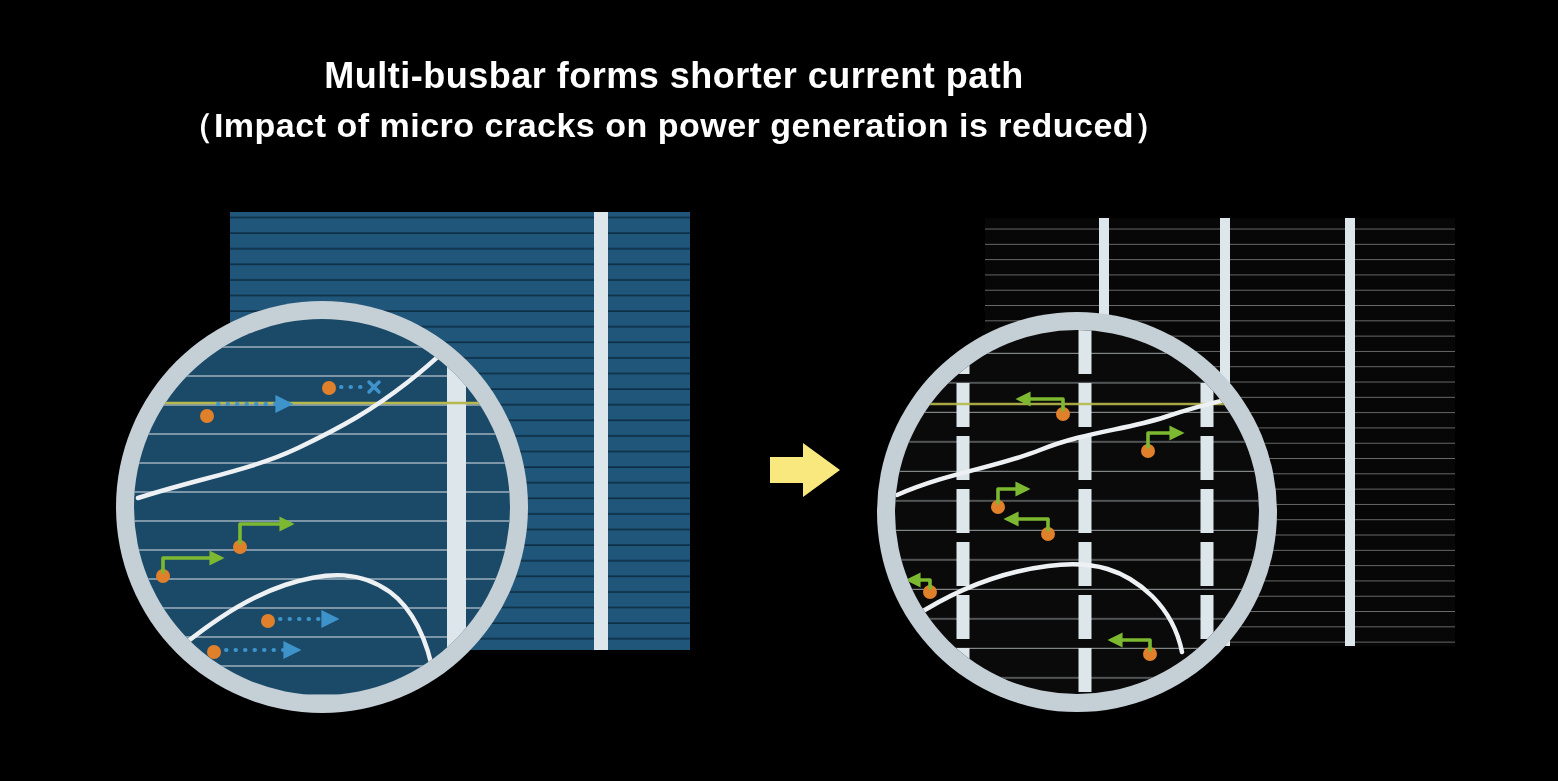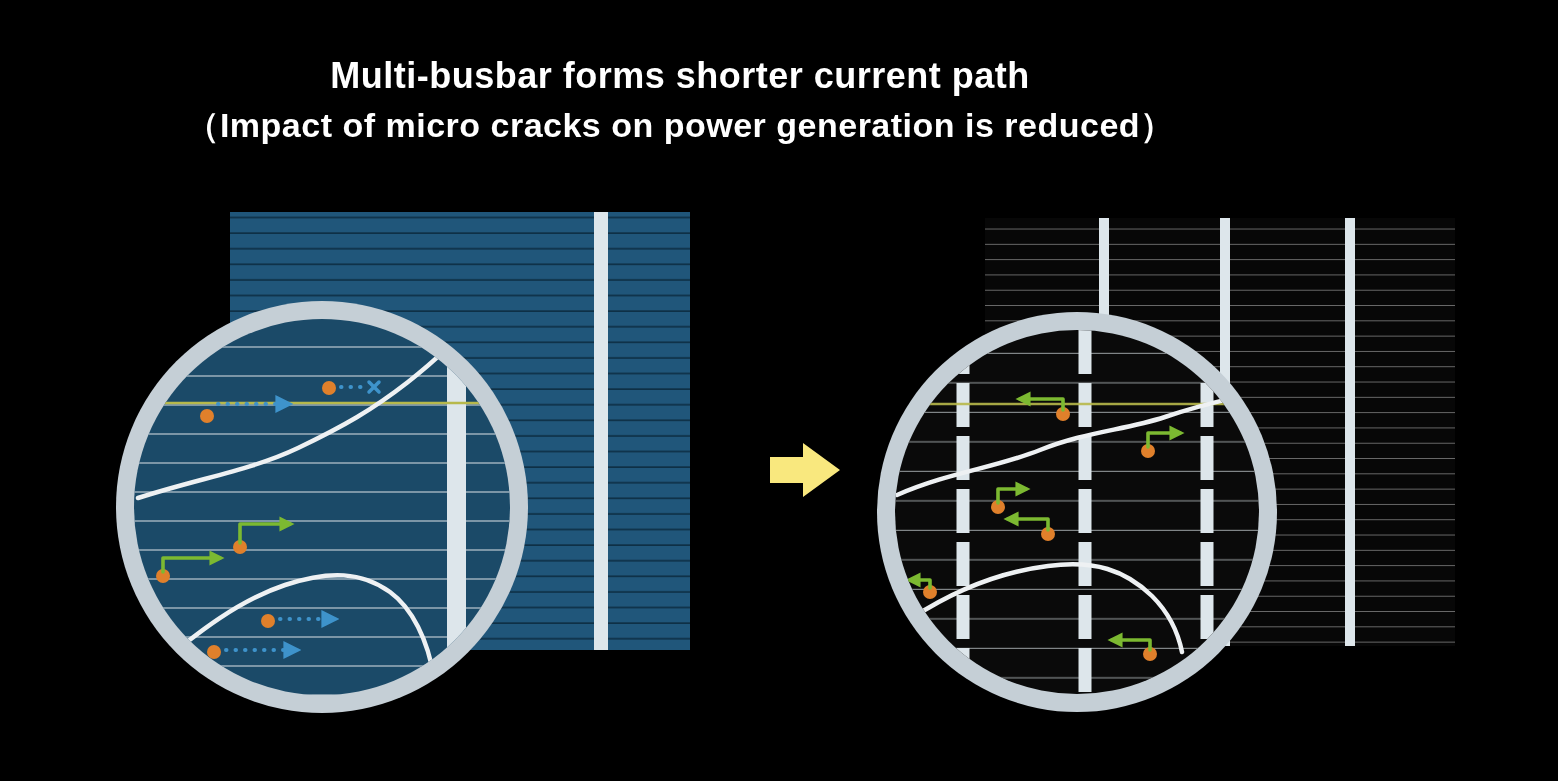--- a/index.html
+++ b/index.html
@@ -9,21 +9,20 @@
     height: 781px;
     background: var(--page-bg, #000);
     overflow: hidden;
     font-family: "Liberation Sans", "DejaVu Sans", sans-serif;
   }
   .stage {
     position: relative;
     width: 1264px;
     height: 781px;
     background: var(--page-bg, #000);
-    padding-left: 12px;
   }
   .title-block {
     position: absolute;
     top: 52px;
     left: 0;
     width: 100%;
     text-align: center;
     transform: translateX(42px);
     color: var(--title-text, #fff);
     font-weight: bold;

